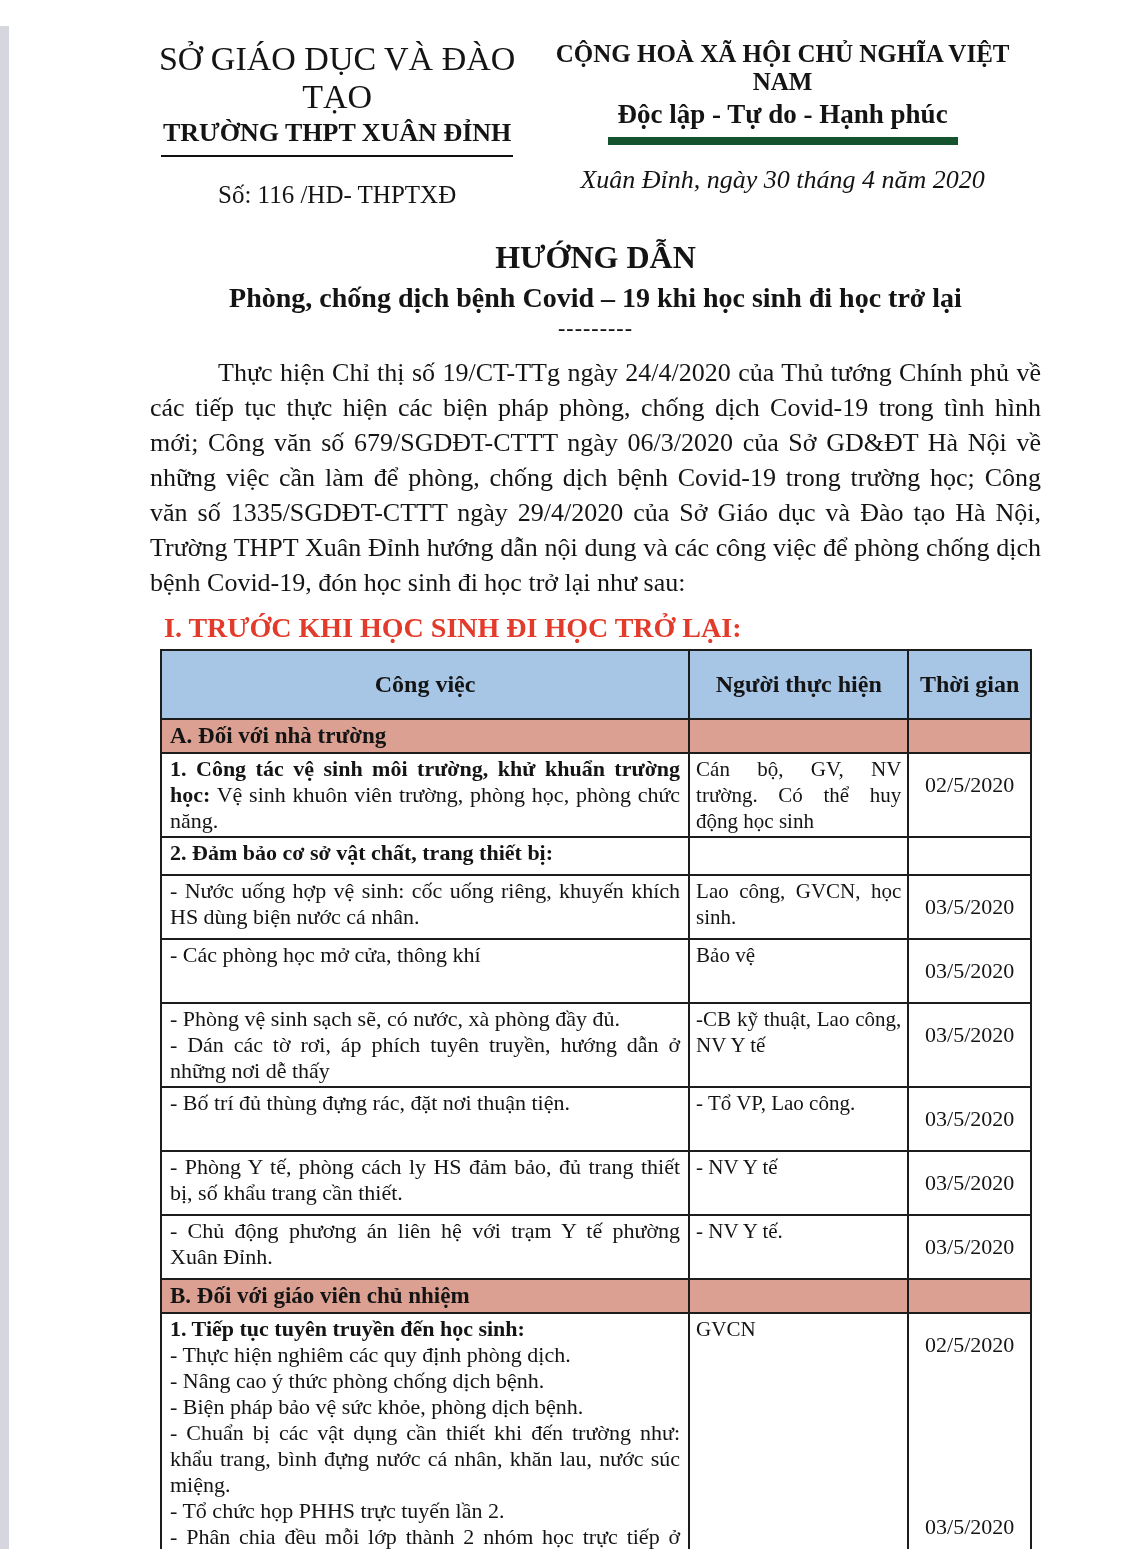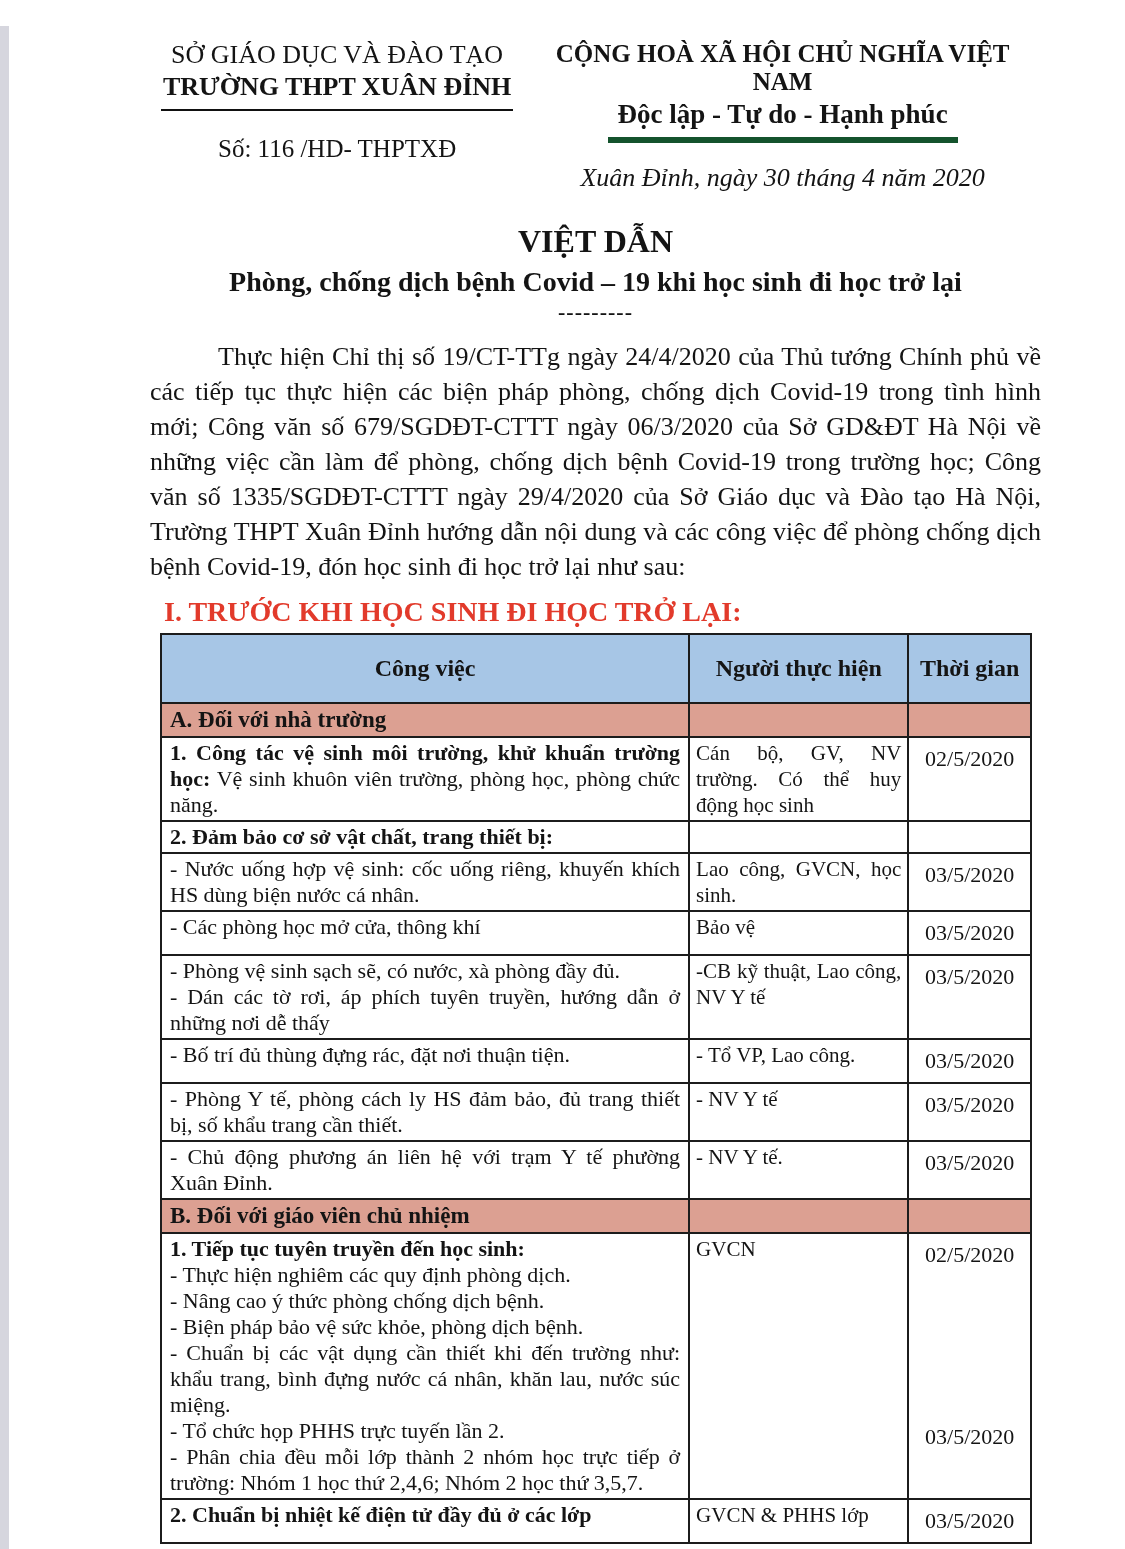--- a/index.html
+++ b/index.html
@@ -24,31 +24,31 @@
     left: 0; top: 26px; bottom: 0;
     width: 9px;
     background: #d6d6de;
   }
   .content { padding: 40px 84px 0 150px; }
 
   
   .hdr { display: flex; }
   .hdr-left { width: 42%; text-align: center; }
   .hdr-right { width: 58%; text-align: center; }
-  .org-parent { font-size: 26px; }
+  .org-parent { font-size: 34px; }
   .org-name {
     font-size: 26px; font-weight: bold;
     display: inline-block; border-bottom: 2px solid #111;
     padding: 0 2px 7px 2px; margin-top: 2px;
   }
   .doc-number { font-size: 25px; margin-top: 24px; }
   .motto1 { font-size: 25px; font-weight: bold; }
   .motto2 {
     font-size: 27px; font-weight: bold;
-    display: inline-block; border-bottom: 6px solid #14532d;
+    display: inline-block; border-bottom: 8px solid #14532d;
     padding: 0 10px 7px 10px; margin-top: 3px;
   }
   .place-date { font-size: 26px; font-style: italic; margin-top: 20px; }
 
   
   .title-block { text-align: center; margin-top: 30px; }
   .title-main { font-size: 32px; font-weight: bold; }
   .title-sub { font-size: 28px; font-weight: bold; margin-top: 6px; }
   .title-sep { font-size: 22px; font-weight: bold; letter-spacing: 1px; margin-top: 1px; }
 
@@ -87,21 +87,21 @@
     padding: 2px 8px; text-align: justify;
     white-space: pre-line;
   }
   .who-cell {
     font-size: 21px; line-height: 26px;
     padding: 2px 6px; text-align: justify;
     white-space: pre-line;
   }
   .time-cell {
     font-size: 22px; line-height: 26px;
-    padding: 8px 2px; text-align: center;
+    padding: 18px 2px; text-align: center;
   }
   .gap2 { margin-top: 156px; }
 
   .page-number { text-align: center; font-size: 25px; margin-top: 12px; }
 </style>
 </head>
 <body>
 
 <div class="page">
   <div class="edge-strip"></div>
@@ -114,21 +114,21 @@
         <div class="doc-number">Số:  116  /HD- THPTXĐ</div>
       </div>
       <div class="hdr-right">
         <div class="motto1">CỘNG HOÀ XÃ HỘI CHỦ NGHĨA VIỆT NAM</div>
         <div><span class="motto2">Độc lập - Tự do - Hạnh phúc</span></div>
         <div class="place-date">Xuân Đỉnh, ngày 30  tháng 4  năm 2020</div>
       </div>
     </div>
 
     <div class="title-block">
-      <div class="title-main">VIỆT DẪN</div>
+      <div class="title-main">HƯỚNG DẪN</div>
       <div class="title-sub">Phòng, chống dịch bệnh Covid – 19 khi học sinh đi học trở lại</div>
       <div class="title-sep">---------</div>
     </div>
 
     <div class="intro">Thực hiện Chỉ thị số 19/CT-TTg ngày 24/4/2020 của Thủ tướng  Chính phủ về các tiếp tục thực hiện các biện pháp phòng, chống dịch Covid-19 trong tình hình mới; Công văn số 679/SGDĐT-CTTT ngày 06/3/2020 của Sở GD&amp;ĐT Hà Nội về những việc cần làm để phòng, chống dịch bệnh Covid-19 trong trường học; Công văn số 1335/SGDĐT-CTTT ngày 29/4/2020 của Sở Giáo dục và Đào tạo Hà Nội, Trường THPT Xuân Đỉnh hướng dẫn nội dung và các công việc để phòng chống dịch bệnh Covid-19, đón học sinh đi học trở lại như sau:</div>
 
     <div class="section-heading">I. TRƯỚC KHI HỌC SINH ĐI HỌC TRỞ LẠI:</div>
 
     <table class="doc-table">
       <colgroup>

